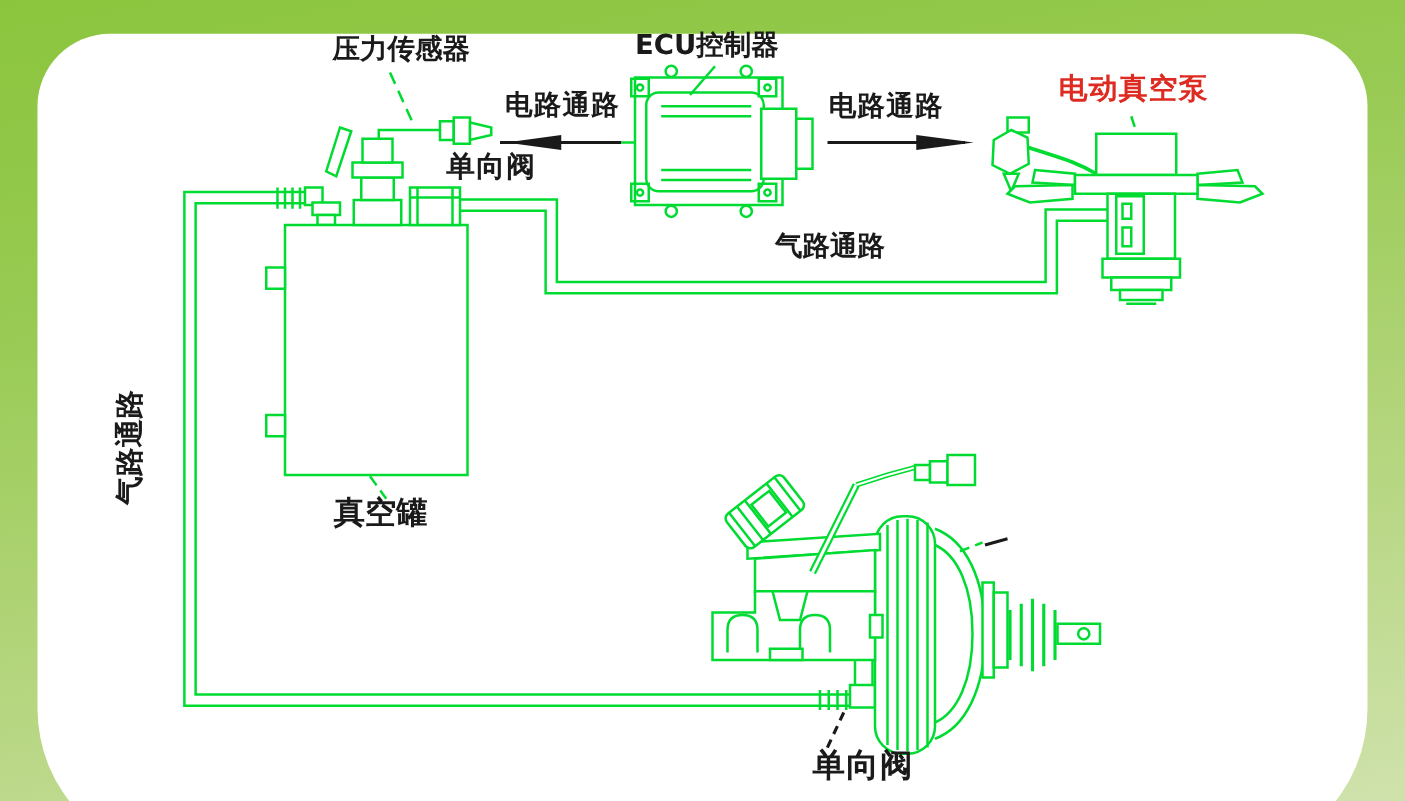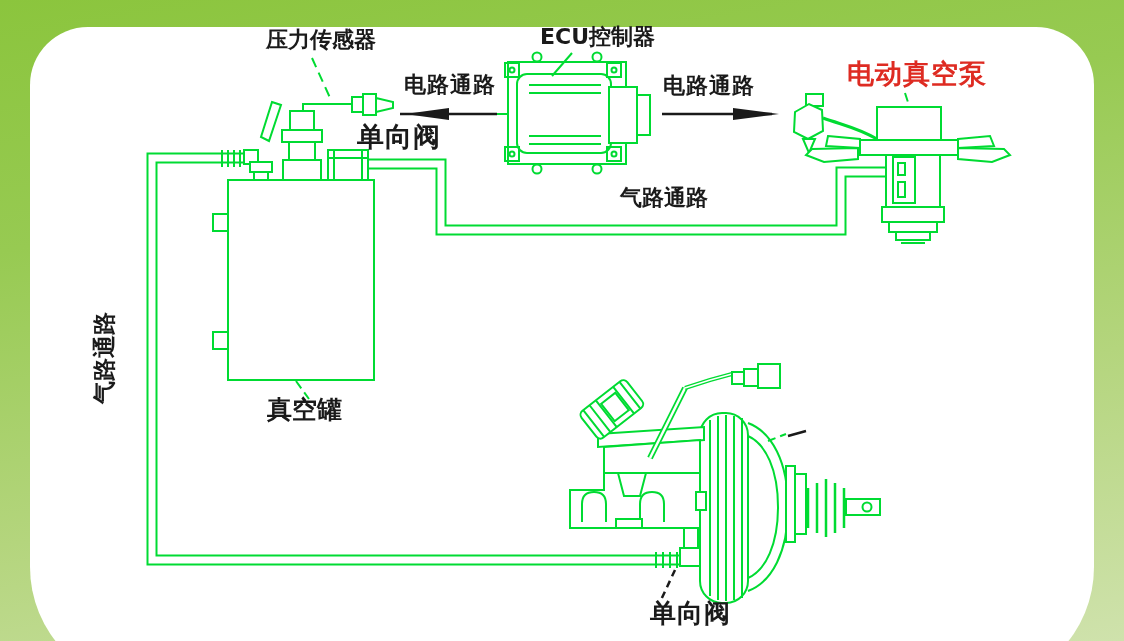--- a/index.html
+++ b/index.html
@@ -23,21 +23,21 @@
     color:#1a1a1a;
     font-weight:600;
     white-space:nowrap;
     line-height:1.1;
   }
   .lbl-22{font-size:22px;}
   .lbl-23{font-size:23px;}
   .lbl-24{font-size:22px;letter-spacing:1px;}
   .lbl-25{font-size:25px;text-align:center;}
   .lbl-26{font-size:26px;letter-spacing:1px;}
-  .lbl-27{font-size:27px;letter-spacing:1px;}
+  .lbl-27{font-size:23px;letter-spacing:1px;}
   .lbl-red{color:#de2b22;font-weight:700;}
   .lbl-vert{
     left:26px;top:344px;width:160px;height:28px;
     text-align:center;
     transform:rotate(-90deg);
   }
 </style>
 </head>
 <body>
 
@@ -187,21 +187,21 @@
     <g stroke="#00db32" stroke-width="2" fill="none">
       <line x1="312" y1="58" x2="331" y2="100" stroke-dasharray="10 6"></line>
       <line x1="296" y1="381" x2="309" y2="399" stroke-dasharray="9 5"></line>
       <line x1="768" y1="441" x2="786" y2="434" stroke-dasharray="8 5"></line>
     </g>
     <line x1="788" y1="436" x2="806" y2="431" stroke="#1a1a1a" stroke-width="2.5"></line>
     <line x1="675" y1="570" x2="661" y2="600" stroke="#1a1a1a" stroke-width="2.5" stroke-dasharray="7 5"></line>
   </svg>
 
   <div class="lbl lbl-22" style="left:266px;top:28px;">压力传感器</div>
-  <div class="lbl lbl-22" style="left:540px;top:25px;">ECU控制器</div>
+  <div class="lbl lbl-22" style="left:508px;top:25px;">ECU控制器</div>
   <div class="lbl lbl-24" style="left:404px;top:73px;">电路通路</div>
   <div class="lbl lbl-24" style="left:663px;top:74px;">电路通路</div>
   <div class="lbl lbl-27 lbl-red" style="left:847px;top:59px;">电动真空泵</div>
   <div class="lbl lbl-27" style="left:357px;top:122px;">单向阀</div>
   <div class="lbl lbl-23 lbl-vert">气路通路</div>
   <div class="lbl lbl-25" style="left:267px;top:396px;">真空罐</div>
   <div class="lbl lbl-22" style="left:620px;top:186px;">气路通路</div>
   <div class="lbl lbl-26" style="left:650px;top:599px;">单向阀</div>
 </div>
 

